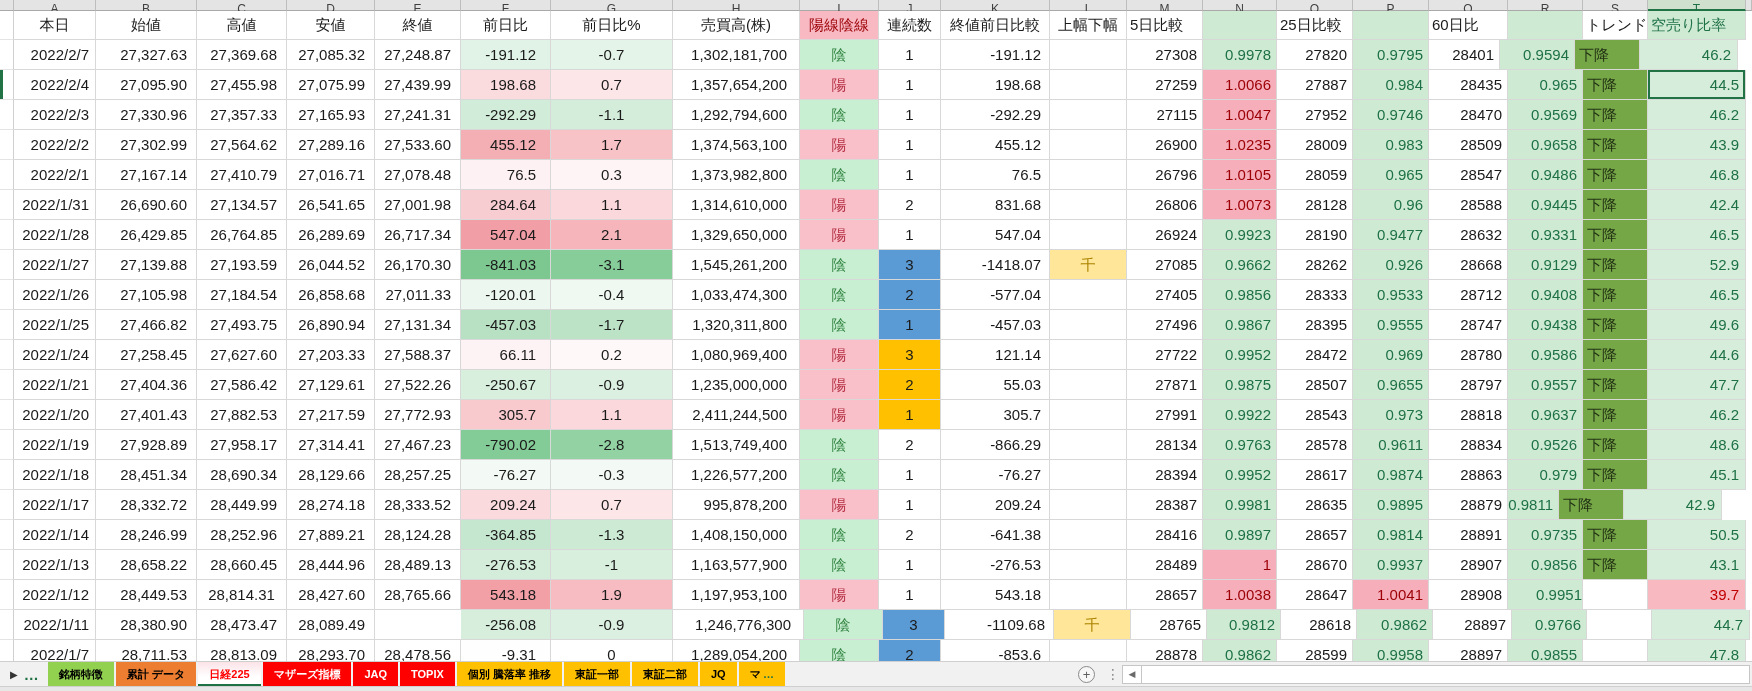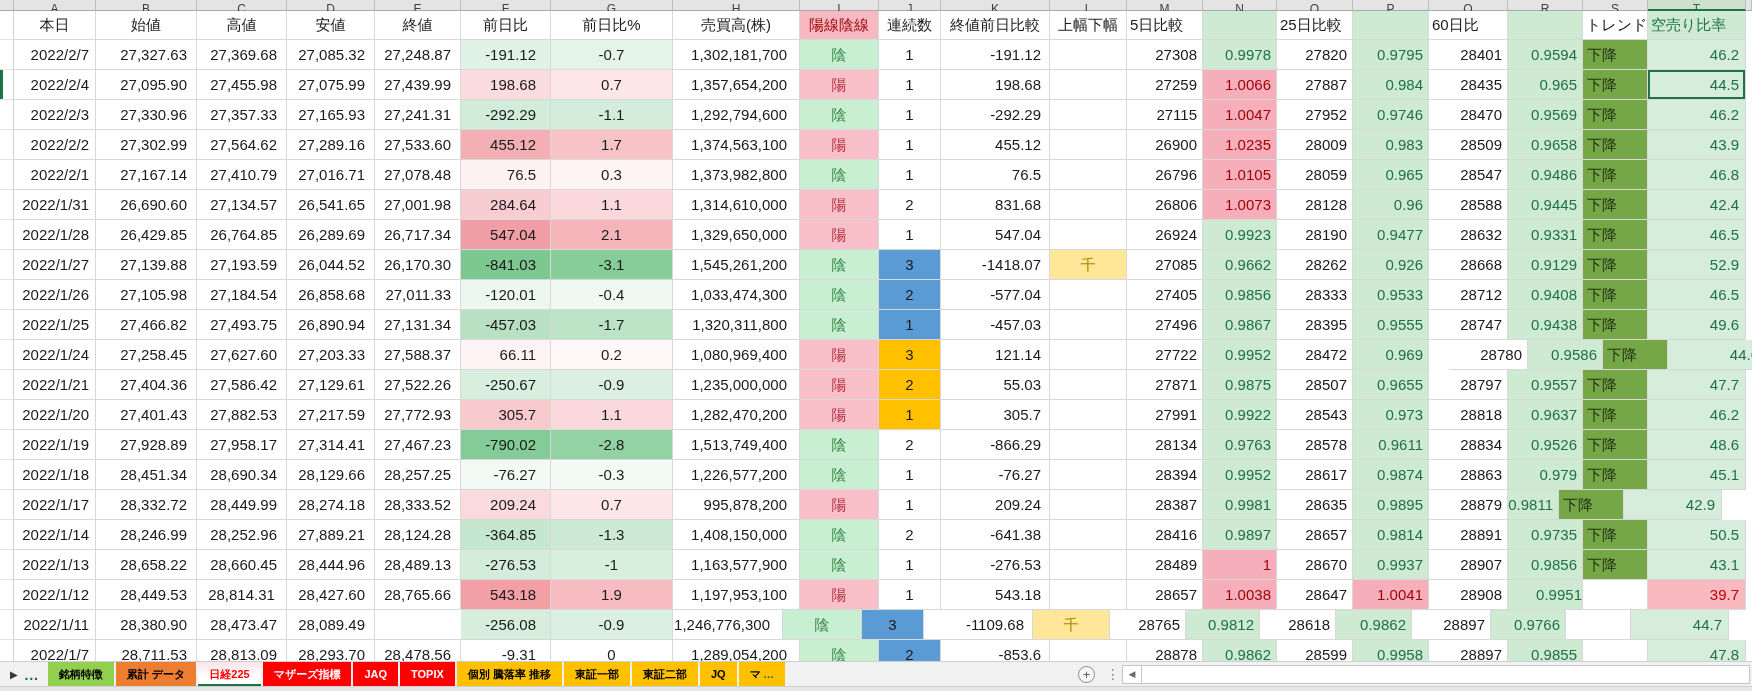--- a/index.html
+++ b/index.html
@@ -110,21 +110,21 @@
         <div class="cell" style="width: 122px; text-align: center; background: rgb(228, 244, 232);">-0.7</div>
         <div class="cell" style="width: 127px; text-align: right; padding-right: 12px;">1,302,181,700</div>
         <div class="cell" style="width: 79px; text-align: center; background: rgb(200, 239, 210); color: rgb(51, 133, 66);">陰</div>
         <div class="cell" style="width: 62px; text-align: center;">1</div>
         <div class="cell" style="width: 109px; text-align: right; padding-right: 8px;">-191.12</div>
         <div class="cell" style="width: 77px; text-align: center;"></div>
         <div class="cell" style="width: 76px; text-align: right; padding-right: 5px;">27308</div>
         <div class="cell" style="width: 74px; text-align: right; padding-right: 5px; background: rgb(207, 234, 211); color: rgb(30, 113, 69);">0.9978</div>
         <div class="cell" style="width: 76px; text-align: right; padding-right: 5px;">27820</div>
         <div class="cell" style="width: 76px; text-align: right; padding-right: 5px; background: rgb(207, 234, 211); color: rgb(30, 113, 69);">0.9795</div>
-        <div class="cell" style="width: 79px; text-align: right; padding-right: 5px;">28401</div>
+        <div class="cell" style="width: 71px; text-align: right; padding-right: 5px;">28401</div>
         <div class="cell" style="width: 75px; text-align: right; padding-right: 5px; background: rgb(207, 234, 211); color: rgb(30, 113, 69);">0.9594</div>
         <div class="cell" style="width: 65px; text-align: left; padding-left: 4px; background: rgb(118, 167, 71); color: rgb(34, 50, 20);">下降</div>
         <div class="cell" style="width: 98px; text-align: right; padding-right: 6px; background: rgb(213, 237, 218); color: rgb(30, 113, 69);">46.2</div>
       </div>
       <div class="row drow">
         <div class="gutter">
           <div class="gbar"></div>
         </div>
         <div class="cell" style="width: 82px; text-align: right; padding-right: 6px;">2022/2/4</div>
         <div class="cell" style="width: 101px; text-align: right; padding-right: 9px;">27,095.90</div>
@@ -342,21 +342,21 @@
         <div class="cell" style="width: 122px; text-align: center; background: rgb(254, 248, 248);">0.2</div>
         <div class="cell" style="width: 127px; text-align: right; padding-right: 12px;">1,080,969,400</div>
         <div class="cell" style="width: 79px; text-align: center; background: rgb(249, 192, 202); color: rgb(182, 51, 69);">陽</div>
         <div class="cell" style="width: 62px; text-align: center; background: rgb(255, 192, 0);">3</div>
         <div class="cell" style="width: 109px; text-align: right; padding-right: 8px;">121.14</div>
         <div class="cell" style="width: 77px; text-align: center;"></div>
         <div class="cell" style="width: 76px; text-align: right; padding-right: 5px;">27722</div>
         <div class="cell" style="width: 74px; text-align: right; padding-right: 5px; background: rgb(207, 234, 211); color: rgb(30, 113, 69);">0.9952</div>
         <div class="cell" style="width: 76px; text-align: right; padding-right: 5px;">28472</div>
         <div class="cell" style="width: 76px; text-align: right; padding-right: 5px; background: rgb(207, 234, 211); color: rgb(30, 113, 69);">0.969</div>
-        <div class="cell" style="width: 79px; text-align: right; padding-right: 5px; margin-left: 20px;">28780</div>
+        <div class="cell" style="width: 79px; text-align: right; padding-right: 5px;">28780</div>
         <div class="cell" style="width: 75px; text-align: right; padding-right: 5px; background: rgb(207, 234, 211); color: rgb(30, 113, 69); padding-left: 9px;">0.9586</div>
         <div class="cell" style="width: 65px; text-align: left; padding-left: 4px; background: rgb(118, 167, 71); color: rgb(34, 50, 20);">下降</div>
         <div class="cell" style="width: 98px; text-align: right; padding-right: 6px; background: rgb(213, 237, 218); color: rgb(30, 113, 69);">44.6</div>
       </div>
       <div class="row drow">
         <div class="gutter"></div>
         <div class="cell" style="width: 82px; text-align: right; padding-right: 6px;">2022/1/21</div>
         <div class="cell" style="width: 101px; text-align: right; padding-right: 9px;">27,404.36</div>
         <div class="cell" style="width: 90px; text-align: right; padding-right: 9px;">27,586.42</div>
         <div class="cell" style="width: 88px; text-align: right; padding-right: 9px;">27,129.61</div>
@@ -379,21 +379,21 @@
       </div>
       <div class="row drow">
         <div class="gutter"></div>
         <div class="cell" style="width: 82px; text-align: right; padding-right: 6px;">2022/1/20</div>
         <div class="cell" style="width: 101px; text-align: right; padding-right: 9px;">27,401.43</div>
         <div class="cell" style="width: 90px; text-align: right; padding-right: 9px;">27,882.53</div>
         <div class="cell" style="width: 88px; text-align: right; padding-right: 9px;">27,217.59</div>
         <div class="cell" style="width: 86px; text-align: right; padding-right: 9px;">27,772.93</div>
         <div class="cell" style="width: 90px; text-align: right; padding-right: 14px; background: rgb(248, 201, 205);">305.7</div>
         <div class="cell" style="width: 122px; text-align: center; background: rgb(250, 216, 219);">1.1</div>
-        <div class="cell" style="width: 127px; text-align: right; padding-right: 12px;">1,282,470,200</div>
+        <div class="cell" style="width: 127px; text-align: right; padding-right: 12px;">2,411,244,500</div>
         <div class="cell" style="width: 79px; text-align: center; background: rgb(249, 192, 202); color: rgb(182, 51, 69);">陽</div>
         <div class="cell" style="width: 62px; text-align: center; background: rgb(255, 192, 0);">1</div>
         <div class="cell" style="width: 109px; text-align: right; padding-right: 8px;">305.7</div>
         <div class="cell" style="width: 77px; text-align: center;"></div>
         <div class="cell" style="width: 76px; text-align: right; padding-right: 5px;">27991</div>
         <div class="cell" style="width: 74px; text-align: right; padding-right: 5px; background: rgb(207, 234, 211); color: rgb(30, 113, 69);">0.9922</div>
         <div class="cell" style="width: 76px; text-align: right; padding-right: 5px;">28543</div>
         <div class="cell" style="width: 76px; text-align: right; padding-right: 5px; background: rgb(207, 234, 211); color: rgb(30, 113, 69);">0.973</div>
         <div class="cell" style="width: 79px; text-align: right; padding-right: 5px;">28818</div>
         <div class="cell" style="width: 75px; text-align: right; padding-right: 5px; background: rgb(207, 234, 211); color: rgb(30, 113, 69);">0.9637</div>
@@ -540,21 +540,21 @@
       </div>
       <div class="row drow">
         <div class="gutter"></div>
         <div class="cell" style="width: 82px; text-align: right; padding-right: 6px;">2022/1/11</div>
         <div class="cell" style="width: 101px; text-align: right; padding-right: 9px;">28,380.90</div>
         <div class="cell" style="width: 90px; text-align: right; padding-right: 9px;">28,473.47</div>
         <div class="cell" style="width: 88px; text-align: right; padding-right: 9px;">28,089.49</div>
         <div class="cell" style="width: 86px; text-align: right; padding-right: 9px; margin-top: 29px;">28,222.48</div>
         <div class="cell" style="width: 90px; text-align: right; padding-right: 14px; background: rgb(215, 238, 221);">-256.08</div>
         <div class="cell" style="width: 122px; text-align: center; background: rgb(220, 240, 225);">-0.9</div>
-        <div class="cell" style="width: 110px; text-align: right; padding-right: 12px;">1,246,776,300</div>
+        <div class="cell" style="width: 131px; text-align: right; padding-right: 12px;">1,246,776,300</div>
         <div class="cell" style="width: 79px; text-align: center; background: rgb(200, 239, 210); color: rgb(51, 133, 66);">陰</div>
         <div class="cell" style="width: 62px; text-align: center; background: rgb(91, 155, 213);">3</div>
         <div class="cell" style="width: 109px; text-align: right; padding-right: 8px;">-1109.68</div>
         <div class="cell" style="width: 77px; text-align: center; background: rgb(255, 230, 153); color: rgb(171, 131, 0);">千</div>
         <div class="cell" style="width: 76px; text-align: right; padding-right: 5px;">28765</div>
         <div class="cell" style="width: 74px; text-align: right; padding-right: 5px; background: rgb(207, 234, 211); color: rgb(30, 113, 69);">0.9812</div>
         <div class="cell" style="width: 76px; text-align: right; padding-right: 5px;">28618</div>
         <div class="cell" style="width: 76px; text-align: right; padding-right: 5px; background: rgb(207, 234, 211); color: rgb(30, 113, 69);">0.9862</div>
         <div class="cell" style="width: 79px; text-align: right; padding-right: 5px;">28897</div>
         <div class="cell" style="width: 75px; text-align: right; padding-right: 5px; background: rgb(207, 234, 211); color: rgb(30, 113, 69);">0.9766</div>

